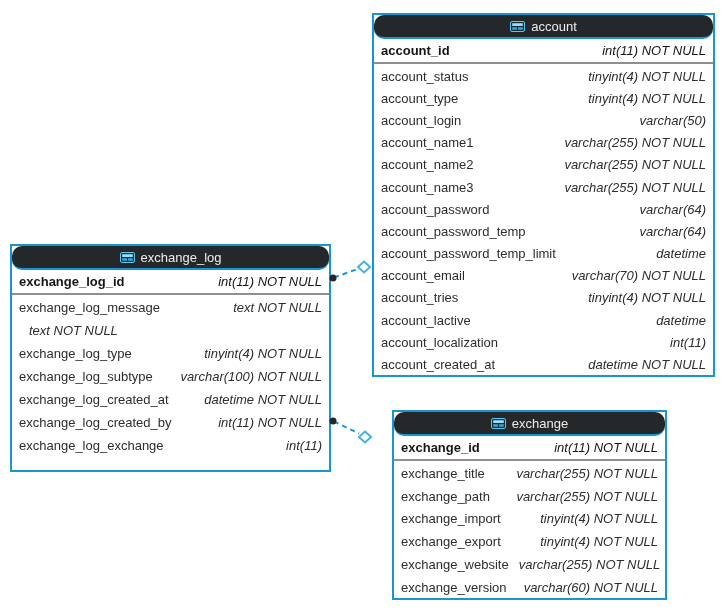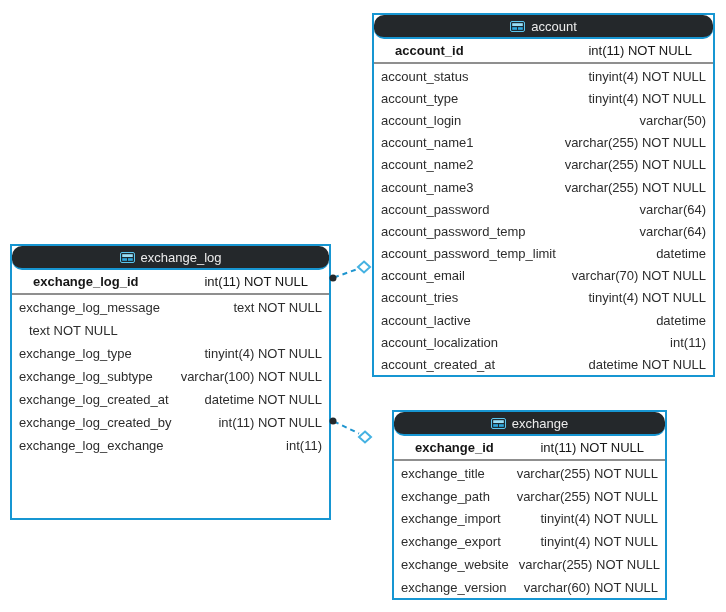--- a/index.html
+++ b/index.html
@@ -19,33 +19,33 @@
     position:absolute;box-sizing:border-box;background:#ffffff;
     border:2px solid var(--blue);
   }
   .hdr{
     height:22px;background:var(--hdr);border-bottom:2px solid var(--blue);
     display:flex;align-items:center;justify-content:center;gap:6px;border-radius:10px;
   }
   .hdr-title{color:#ececec;font-size:13px;line-height:1;}
   .pk{
     display:flex;justify-content:space-between;align-items:center;
-    padding:0 21px;height:23px;border-bottom:2px solid var(--pk-sep);
+    padding:0 7px;height:23px;border-bottom:2px solid var(--pk-sep);
     font-size:13px;color:#161616;
   }
   .pk .fname{font-weight:bold;}
   .tbody{padding-top:1px;}
   .row{
     display:flex;justify-content:space-between;align-items:center;
     padding:0 7px;font-size:13px;color:var(--row-text);white-space:nowrap;
   }
-  .ftype{margin-left:10px;}
+  .ftype{margin-left:10px;font-style:italic;}
   #t-account{left:372px;top:13px;width:343px;height:364px;}
   #t-account .row{height:22.2px;}
-  #t-exchange-log{left:10px;top:244px;width:321px;height:276px;}
+  #t-exchange-log{left:10px;top:244px;width:321px;height:228px;}
   #t-exchange-log .row{height:23px;}
   #t-exchange{left:392px;top:410px;width:275px;height:190px;}
   #t-exchange .row{height:22.8px;}
   .overlay{position:absolute;left:0;top:0;pointer-events:none;}
   .conn-line{stroke:var(--conn);stroke-width:2;stroke-dasharray:5 4;fill:none;}
   .conn-dot{fill:#24282b;}
   .conn-diamond{fill:#ffffff;stroke:var(--diamond);stroke-width:2;}
 </style>
 </head>
 <body>

